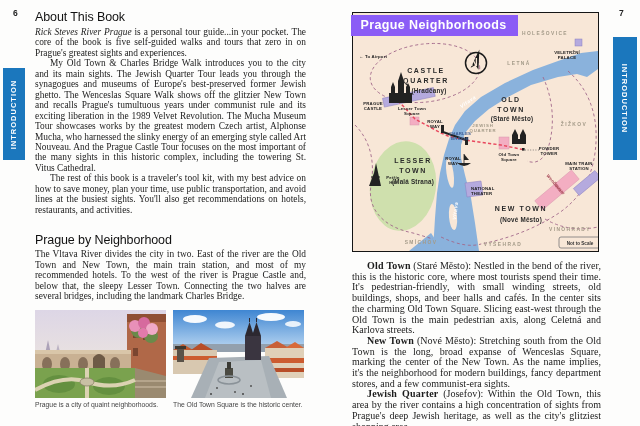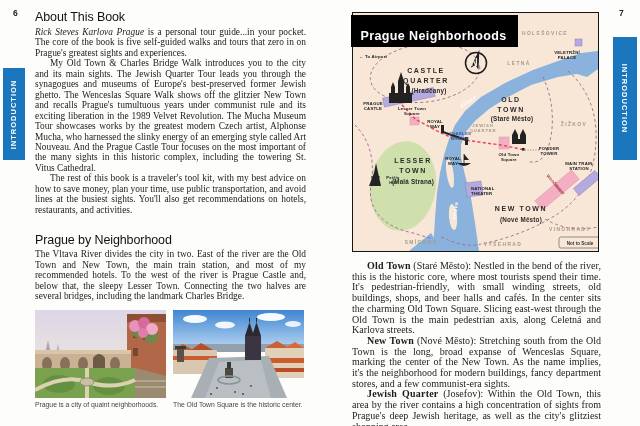--- a/index.html
+++ b/index.html
@@ -21,22 +21,22 @@
   #left-col h2{margin:18px 0 2px 0;}
   p.body{font-size:9.4px;line-height:10.45px;text-align:justify;margin:0;color:#1c1c1c;}
   p.ind{text-indent:15px;}
   #photos{margin-top:9px;display:flex;gap:7px;}
   #photos figure{margin:0;width:131px;}
   #photos svg{display:block;width:131px;height:88px;}
   #photos figcaption{font:6.8px "Liberation Sans",sans-serif;color:#454545;margin-top:3px;}
 
   #map{position:absolute;left:352px;top:12px;width:245px;height:238px;border:1.6px solid #151515;
        background:#f8e7d7;}
-  #map-title{position:absolute;left:-1.6px;top:2px;background:#000000;color:#fff;
-       font:bold 12.5px "Liberation Sans",sans-serif;letter-spacing:0.4px;padding:14px 11px 4px 9px;z-index:3;}
+  #map-title{position:absolute;left:-1.6px;top:2px;background:#8b5cf6;color:#fff;
+       font:bold 12.5px "Liberation Sans",sans-serif;letter-spacing:0.4px;padding:3px 11px 4px 9px;z-index:3;}
   #map svg{position:absolute;left:0;top:0;}
   #map text{font-family:"Liberation Sans",sans-serif;}
   .big-lbl{font-weight:bold;font-size:7px;letter-spacing:1.6px;fill:#2a2a2a;}
   .big-sub{font-weight:bold;font-size:6.3px;letter-spacing:0.2px;fill:#2a2a2a;}
   .sm-lbl{font-size:4.3px;font-weight:bold;fill:#222;letter-spacing:0.2px;}
   .gray-lbl{font-size:4.9px;font-weight:bold;letter-spacing:1.4px;fill:#a39a88;}
   .river-lbl{font-size:5px;font-style:italic;font-weight:bold;fill:#ffffff;letter-spacing:0.6px;}
 
   #right-col{position:absolute;left:352px;top:261px;width:249px;}
   #right-col p{font-size:10px;line-height:10.7px;text-align:justify;margin:0;text-indent:15px;color:#1c1c1c;}
@@ -52,21 +52,21 @@
 
   <div class="tab" id="tab-left">
     <span>INTRODUCTION</span>
   </div>
   <div class="tab" id="tab-right">
     <span>INTRODUCTION</span>
   </div>
 
   <div id="left-col">
     <h1>About This Book</h1>
-    <p class="body"><i>Rick Steves Karlova Prague</i><span> is a personal tour guide...in your pocket. The core of the book is five self-guided walks and tours that zero in on Prague's greatest sights and experiences.</span></p>
+    <p class="body"><i>Rick Steves River Prague</i><span> is a personal tour guide...in your pocket. The core of the book is five self-guided walks and tours that zero in on Prague's greatest sights and experiences.</span></p>
     <p class="body ind">My Old Town &amp; Charles Bridge Walk introduces you to the city and its main sights. The Jewish Quarter Tour leads you through the synagogues and museums of Europe's best-preserved former Jewish ghetto. The Wenceslas Square Walk shows off the glitzier New Town and recalls Prague's tumultuous years under communist rule and its exciting liberation in the 1989 Velvet Revolution. The Mucha Museum Tour showcases works by the greatest modern Czech artist, Alphonse Mucha, who harnessed the slinky energy of an emerging style called Art Nouveau. And the Prague Castle Tour focuses on the most important of the many sights in this historic complex, including the towering St. Vitus Cathedral.</p>
     <p class="body ind">The rest of this book is a traveler's tool kit, with my best advice on how to save money, plan your time, use public transportation, and avoid lines at the busiest sights. You'll also get recommendations on hotels, restaurants, and activities.</p>
     <h2>Prague by Neighborhood</h2>
     <p class="body">The Vltava River divides the city in two. East of the river are the Old Town and New Town, the main train station, and most of my recommended hotels. To the west of the river is Prague Castle and, below that, the sleepy Lesser Town. Connecting the two halves are several bridges, including the landmark Charles Bridge.</p>
 
     <div id="photos">
       <figure>
         <svg viewBox="0 0 131 88">
           <defs>
             <linearGradient id="sky1" x1="0" y1="0" x2="0" y2="1">

